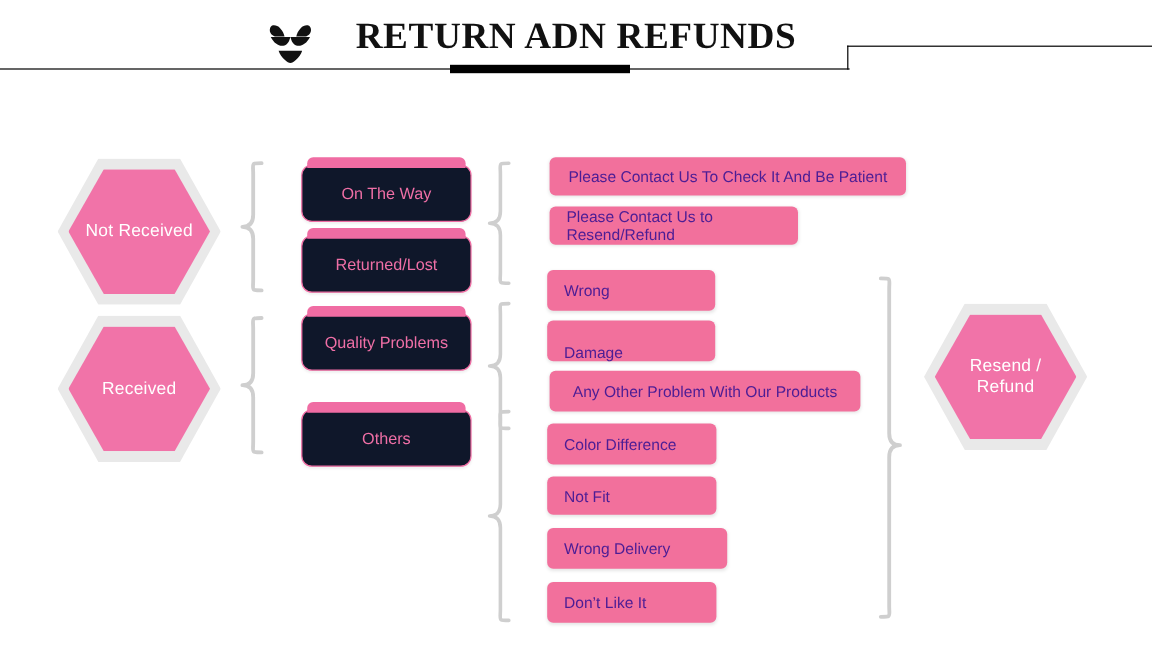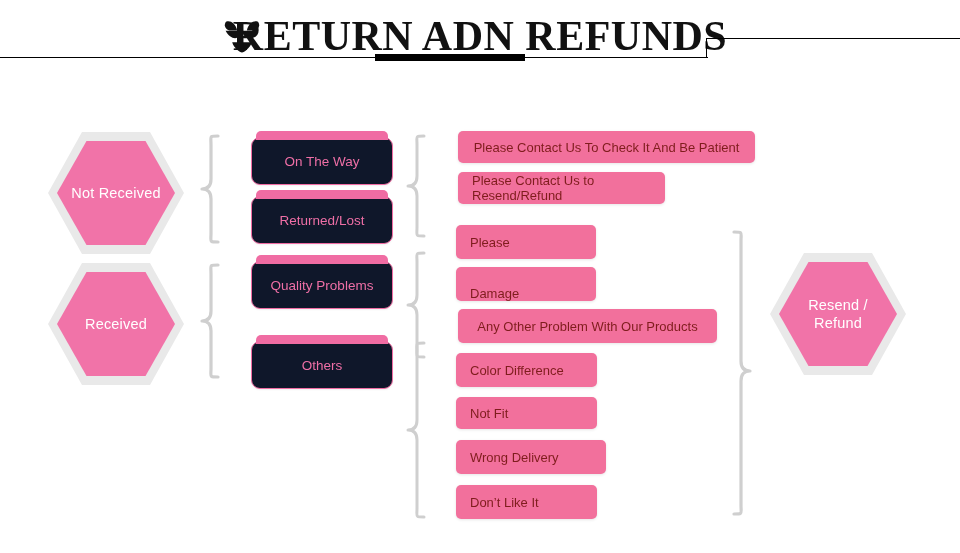--- a/index.html
+++ b/index.html
@@ -20,21 +20,21 @@
   }
 
   
   .header-title {
     position: absolute;
     left: 0;
     top: 12px;
     width: 960px;
     text-align: center;
     font-family: "Liberation Serif", serif;
-    font-size: 42px;
+    font-size: 31px;
     font-weight: bold;
     letter-spacing: 0.5px;
     color: #111111;
     white-space: nowrap;
   }
 
   .header-icon {
     position: absolute;
     left: 224px;
     top: 19px;
@@ -141,21 +141,21 @@
   #mid-quality         { left: 251px; top: 261px; width: 142px; height: 48px; }
   #mid-others          { left: 251px; top: 341px; width: 142px; height: 48px; }
 
   
   .pink-bar {
     position: absolute;
     background: #f2709c;
     border-radius: 5px;
     display: flex;
     align-items: center;
-    color: #7f1d1d;
+    color: #4c1d95;
     font-size: 13px;
     padding: 0 14px;
     box-shadow: 0 1px 3px rgba(0,0,0,0.10);
   }
   .pink-bar.center { justify-content: center; }
   .pink-bar.left   { justify-content: flex-start; }
 
   #bar-contact-check   { left: 458px; top: 131px; width: 297px; height: 32px; }
   #bar-contact-resend  { left: 458px; top: 172px; width: 207px; height: 32px; }
   #bar-defect          { left: 456px; top: 225px; width: 140px; height: 34px; }
@@ -266,21 +266,21 @@
 
   <div id="bar-contact-check" class="pink-bar center">
     <span>Please Contact Us To Check It And Be Patient</span>
   </div>
 
   <div id="bar-contact-resend" class="pink-bar center">
     <span>Please Contact Us to Resend/Refund</span>
   </div>
 
   <div id="bar-defect" class="pink-bar left">
-    <span>Please</span>
+    <span>Wrong</span>
   </div>
 
   <div id="bar-damage" class="pink-bar left">
     <span>Damage</span>
   </div>
 
   <div id="bar-any-other" class="pink-bar center">
     <span>Any Other Problem With Our Products</span>
   </div>
 

